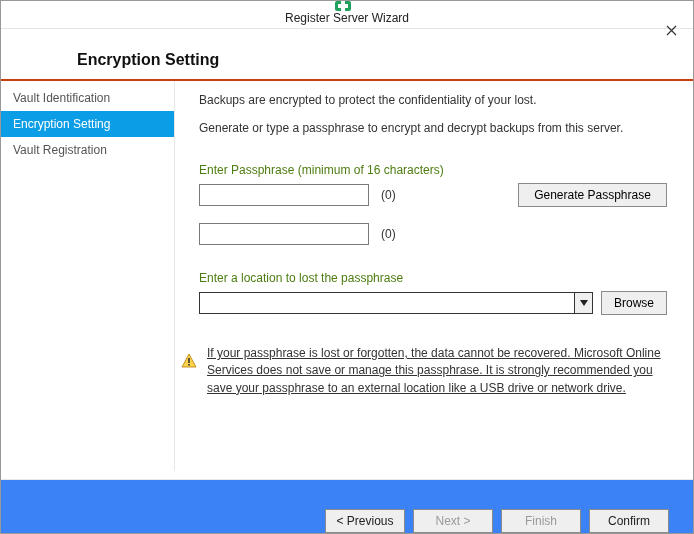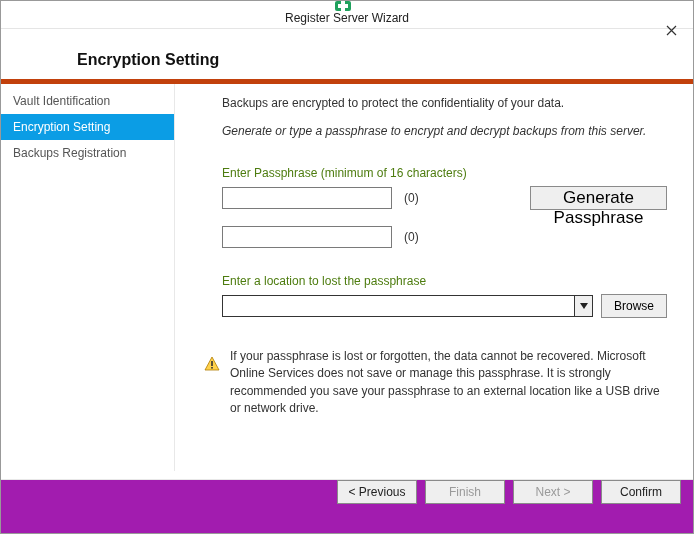--- a/index.html
+++ b/index.html
@@ -46,22 +46,21 @@
   }
   .header h1 {
     margin:0;
     font-size:16px;
     font-weight:700;
     color:#111;
   }
   .body {
     display:flex;
     height: calc(100% - 28px - 58px - 54px);
-    border-top:5px solid #c2410c;
-    gap:23px;
+    border-top:2px solid #c2410c;
   }
   .sidebar {
     width:174px;
     border-right:1px solid #e8e8e8;
     padding-top:4px;
     background:#fff;
   }
   .sidebar .nav-item {
     padding:6px 12px;
     font-size:12px;
@@ -71,42 +70,42 @@
   .sidebar .nav-item.active {
     background:#0b9de5;
     color:#fff;
   }
   .main {
     flex:1;
     padding: 12px 26px 0 24px;
     position:relative;
   }
   .intro1 { margin:0 0 14px 0; color:#333; }
-  .intro2 { margin:0 0 28px 0; color:#333;font-style:italic; }
+  .intro2 { margin:0 0 28px 0; color:#333; }
   .field-label { margin:0 0 6px 0; color:#4d7c0f; }
   .row { display:flex; align-items:center; }
   .text-input {
     width:170px;
     height:22px;
     border:1px solid #7a7a7a;
     padding:2px 4px;
     font-size:12px;
     background:#fff;
   }
   .count {
     margin-left:12px;
     color:#333;
   }
   .gen-btn {
     margin-left:auto;
     height:24px;
-    width:137px;
+    width:149px;
     background:#efefef;
     border:1px solid #8a8a8a;
-    font-size:17px;
+    font-size:12px;
     cursor:pointer;
   }
   .space-sm { height:16px; }
   .space-md { height:26px; }
   .loc-row { display:flex; align-items:center; gap:8px; }
   .loc-combo {
     flex:1;
     height:22px;
     border:1px solid #343434;
     display:flex;
@@ -145,32 +144,33 @@
   .warn-icon {
     margin-left:-18px;
     width:16px; height:16px;
     flex-shrink:0;
     margin-top:8px;
   }
   .warning-text {
     font-size:12px;
     color:#333;
     line-height:1.45;
+    text-decoration:underline;
   }
   .footer {
     position:absolute;
     left:0; right:0; bottom:0;
     height:54px;
     border-top:1px solid #e8e8e8;
     display:flex;
-    align-items:flex-start;
+    align-items:flex-end;
     justify-content:flex-end;
-    padding-right:12px;
+    padding-right:24px;
     gap:8px;
-    background:#a21caf;
+    background:#3b82f6;
   }
   .footer button {
     width:80px;
     height:24px;
     background:#efefef;
     border:1px solid #8a8a8a;
     font-size:12px;
     cursor:pointer;
     color:#222;
   }
@@ -203,26 +203,26 @@
 <div class="body">
 
   <div class="sidebar">
     <div class="nav-item">
       <span>Vault Identification</span>
     </div>
     <div class="nav-item active">
       <span>Encryption Setting</span>
     </div>
     <div class="nav-item">
-      <span>Backups Registration</span>
+      <span>Vault Registration</span>
     </div>
   </div>
 
   <div class="main">
-    <p class="intro1">Backups are encrypted to protect the confidentiality of your data.</p>
+    <p class="intro1">Backups are encrypted to protect the confidentiality of your lost.</p>
     <p class="intro2">Generate or type a passphrase to encrypt and decrypt backups from this server.</p>
 
     <p class="field-label">Enter Passphrase (minimum of 16 characters)</p>
     <div class="row">
       <input type="password" class="text-input" value="" style="">
       <span class="count">(0)</span>
       <button class="gen-btn">Generate Passphrase</button>
     </div>
 
     <div class="space-sm"></div>
@@ -255,16 +255,16 @@
           <rect x="7.2" y="11" width="1.6" height="1.6" fill="#333"></rect>
         </svg>
       </div>
       <div class="warning-text">If your passphrase is lost or forgotten, the data cannot be recovered. Microsoft Online Services does not save or manage this passphrase. It is strongly recommended you save your passphrase to an external location like a USB drive or network drive.</div>
     </div>
   </div>
 </div>
 
 <div class="footer">
   <button>&lt; Previous</button>
+  <button class="disabled">Next &gt;</button>
   <button class="disabled">Finish</button>
-  <button class="disabled">Next &gt;</button>
   <button>Confirm</button>
 </div>
 
 </body></html>

